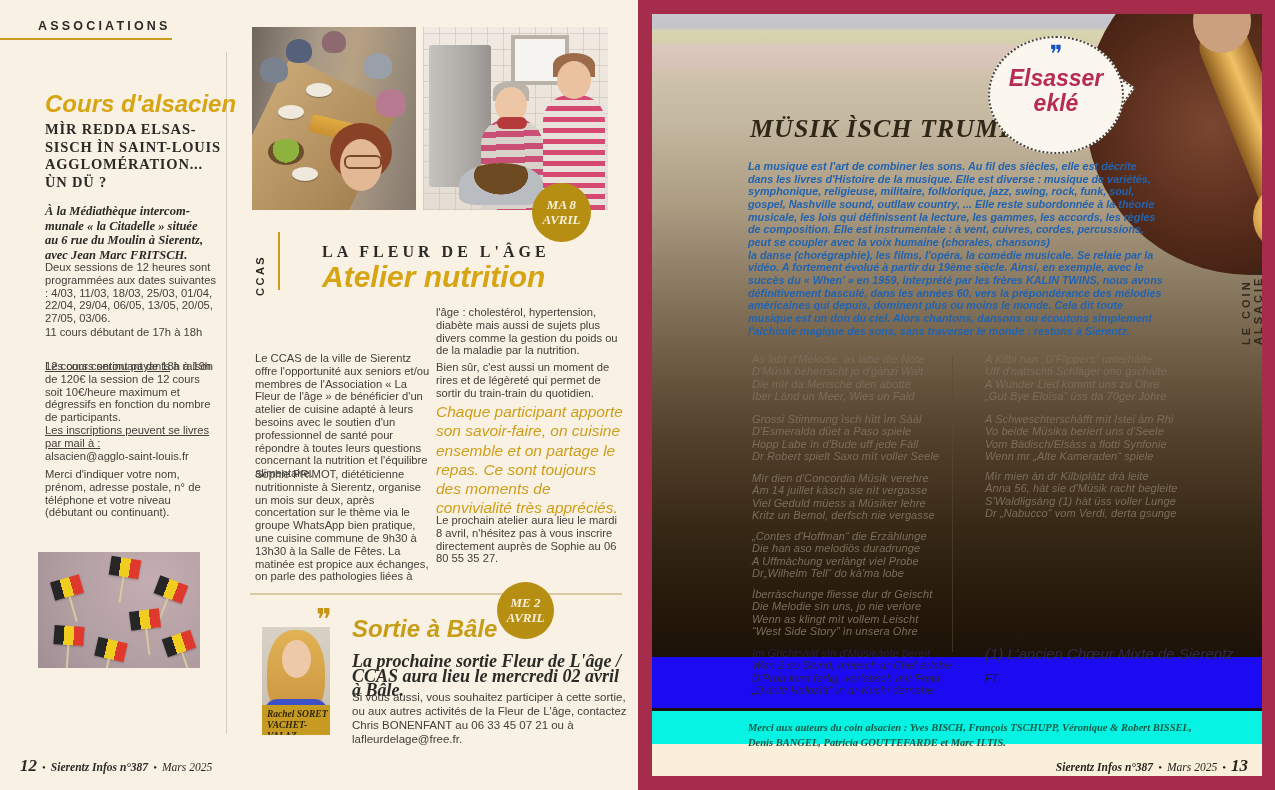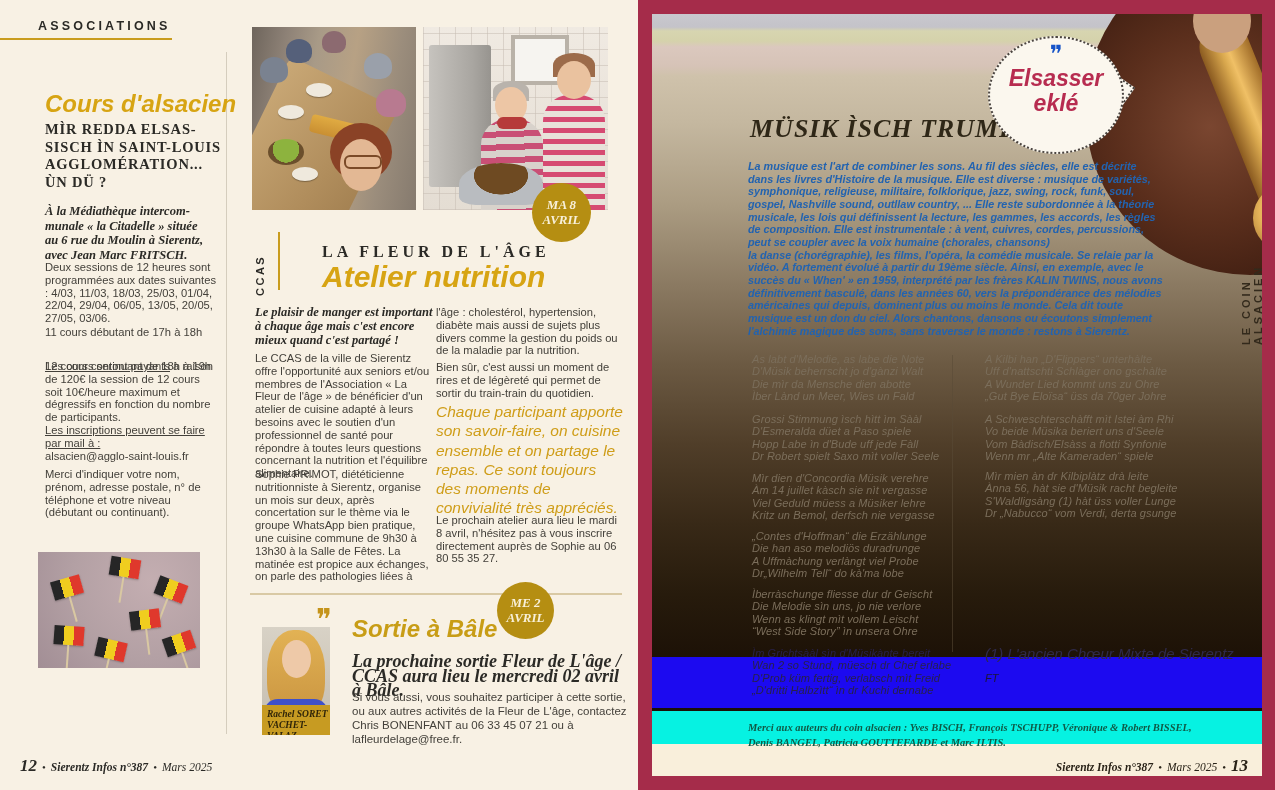--- a/index.html
+++ b/index.html
@@ -164,21 +164,21 @@
 AGGLOMÉRATION...
 ÙN DÜ ?</div>
   <div class="cours-intro">À la Médiathèque intercom-
 munale « la Citadelle » située
 au 6 rue du Moulin à Sierentz,
 avec Jean Marc FRITSCH.</div>
   <div class="bodytxt p1">Deux sessions de 12 heures sont programmées aux dates suivantes : 4/03, 11/03, 18/03, 25/03, 01/04, 22/04, 29/04, 06/05, 13/05, 20/05, 27/05, 03/06.</div>
   <div class="bodytxt p2">11 cours débutant de 17h à 18h</div>
   <div class="bodytxt p3">12 cours continuant de 18h à 19h</div>
   <div class="bodytxt p4"><span class="ul">Les cours seront payants</span><span> à raison de 120€ la session de 12 cours soit 10€/heure maximum et dégressifs en fonction du nombre de participants.</span></div>
-  <div class="bodytxt p5"><span class="ul">Les inscriptions peuvent se faire par mail à :</span><span class="mail">alsacien@agglo-saint-louis.fr</span></div>
+  <div class="bodytxt p5"><span class="ul">Les inscriptions peuvent se livres par mail à :</span><span class="mail">alsacien@agglo-saint-louis.fr</span></div>
   <div class="bodytxt p6">Merci d'indiquer votre nom, prénom, adresse postale, n° de téléphone et votre niveau (débutant ou continuant).</div>
 
   <div class="photo-flags">
     <div class="flag" style="left:14px;top:26px;transform:rotate(-16deg);"></div>
     <div class="flag" style="left:72px;top:6px;transform:rotate(9deg);"></div>
     <div class="flag" style="left:118px;top:28px;transform:rotate(21deg);"></div>
     <div class="flag" style="left:92px;top:58px;transform:rotate(-7deg);"></div>
     <div class="flag" style="left:16px;top:74px;transform:rotate(4deg);"></div>
     <div class="flag" style="left:58px;top:88px;transform:rotate(13deg);"></div>
     <div class="flag" style="left:126px;top:82px;transform:rotate(-19deg);"></div>
@@ -213,21 +213,20 @@
     <div class="ph-w2h"></div>
     <div class="ph-pot"></div>
   </div>
 
   <div class="badge badge-ma8">MA 8
 AVRIL</div>
   <div class="ccas">CCAS</div>
   <div class="ccas-line"></div>
   <div class="fleur-sur">LA FLEUR DE L'ÂGE</div>
   <div class="fleur-title">Atelier nutrition</div>
-  <div class="lead">Le plaisir de manger est important à chaque âge mais c'est encore mieux quand c'est partagé !</div>
   <div class="colp c1p1">Le CCAS de la ville de Sierentz offre l'opportunité aux seniors et/ou membres de l'Association « La Fleur de l'âge » de bénéficier d'un atelier de cuisine adapté à leurs besoins avec le soutien d'un professionnel de santé pour répondre à toutes leurs questions concernant la nutrition et l'équilibre alimentaire.</div>
   <div class="colp c1p2">Sophie PRIMOT, diététicienne nutritionniste à Sierentz, organise un mois sur deux, après concertation sur le thème via le groupe WhatsApp bien pratique, une cuisine commune de 9h30 à 13h30 à la Salle de Fêtes. La matinée est propice aux échanges, on parle des pathologies liées à</div>
   <div class="colp c2p1">l'âge : cholestérol, hypertension, diabète mais aussi de sujets plus divers comme la gestion du poids ou de la maladie par la nutrition.</div>
   <div class="colp c2p2">Bien sûr, c'est aussi un moment de rires et de légèreté qui permet de sortir du train-train du quotidien.</div>
   <div class="pull">Chaque participant apporte son savoir-faire, on cuisine ensemble et on partage le repas. Ce sont toujours des moments de convivialité très appréciés.</div>
   <div class="colp c2p3">Le prochain atelier aura lieu le mardi 8 avril, n'hésitez pas à vous inscrire directement auprès de Sophie au 06 80 55 35 27.</div>
 
   <div class="rule-h"></div>
   <div class="badge badge-me2">ME 2
 AVRIL</div>

